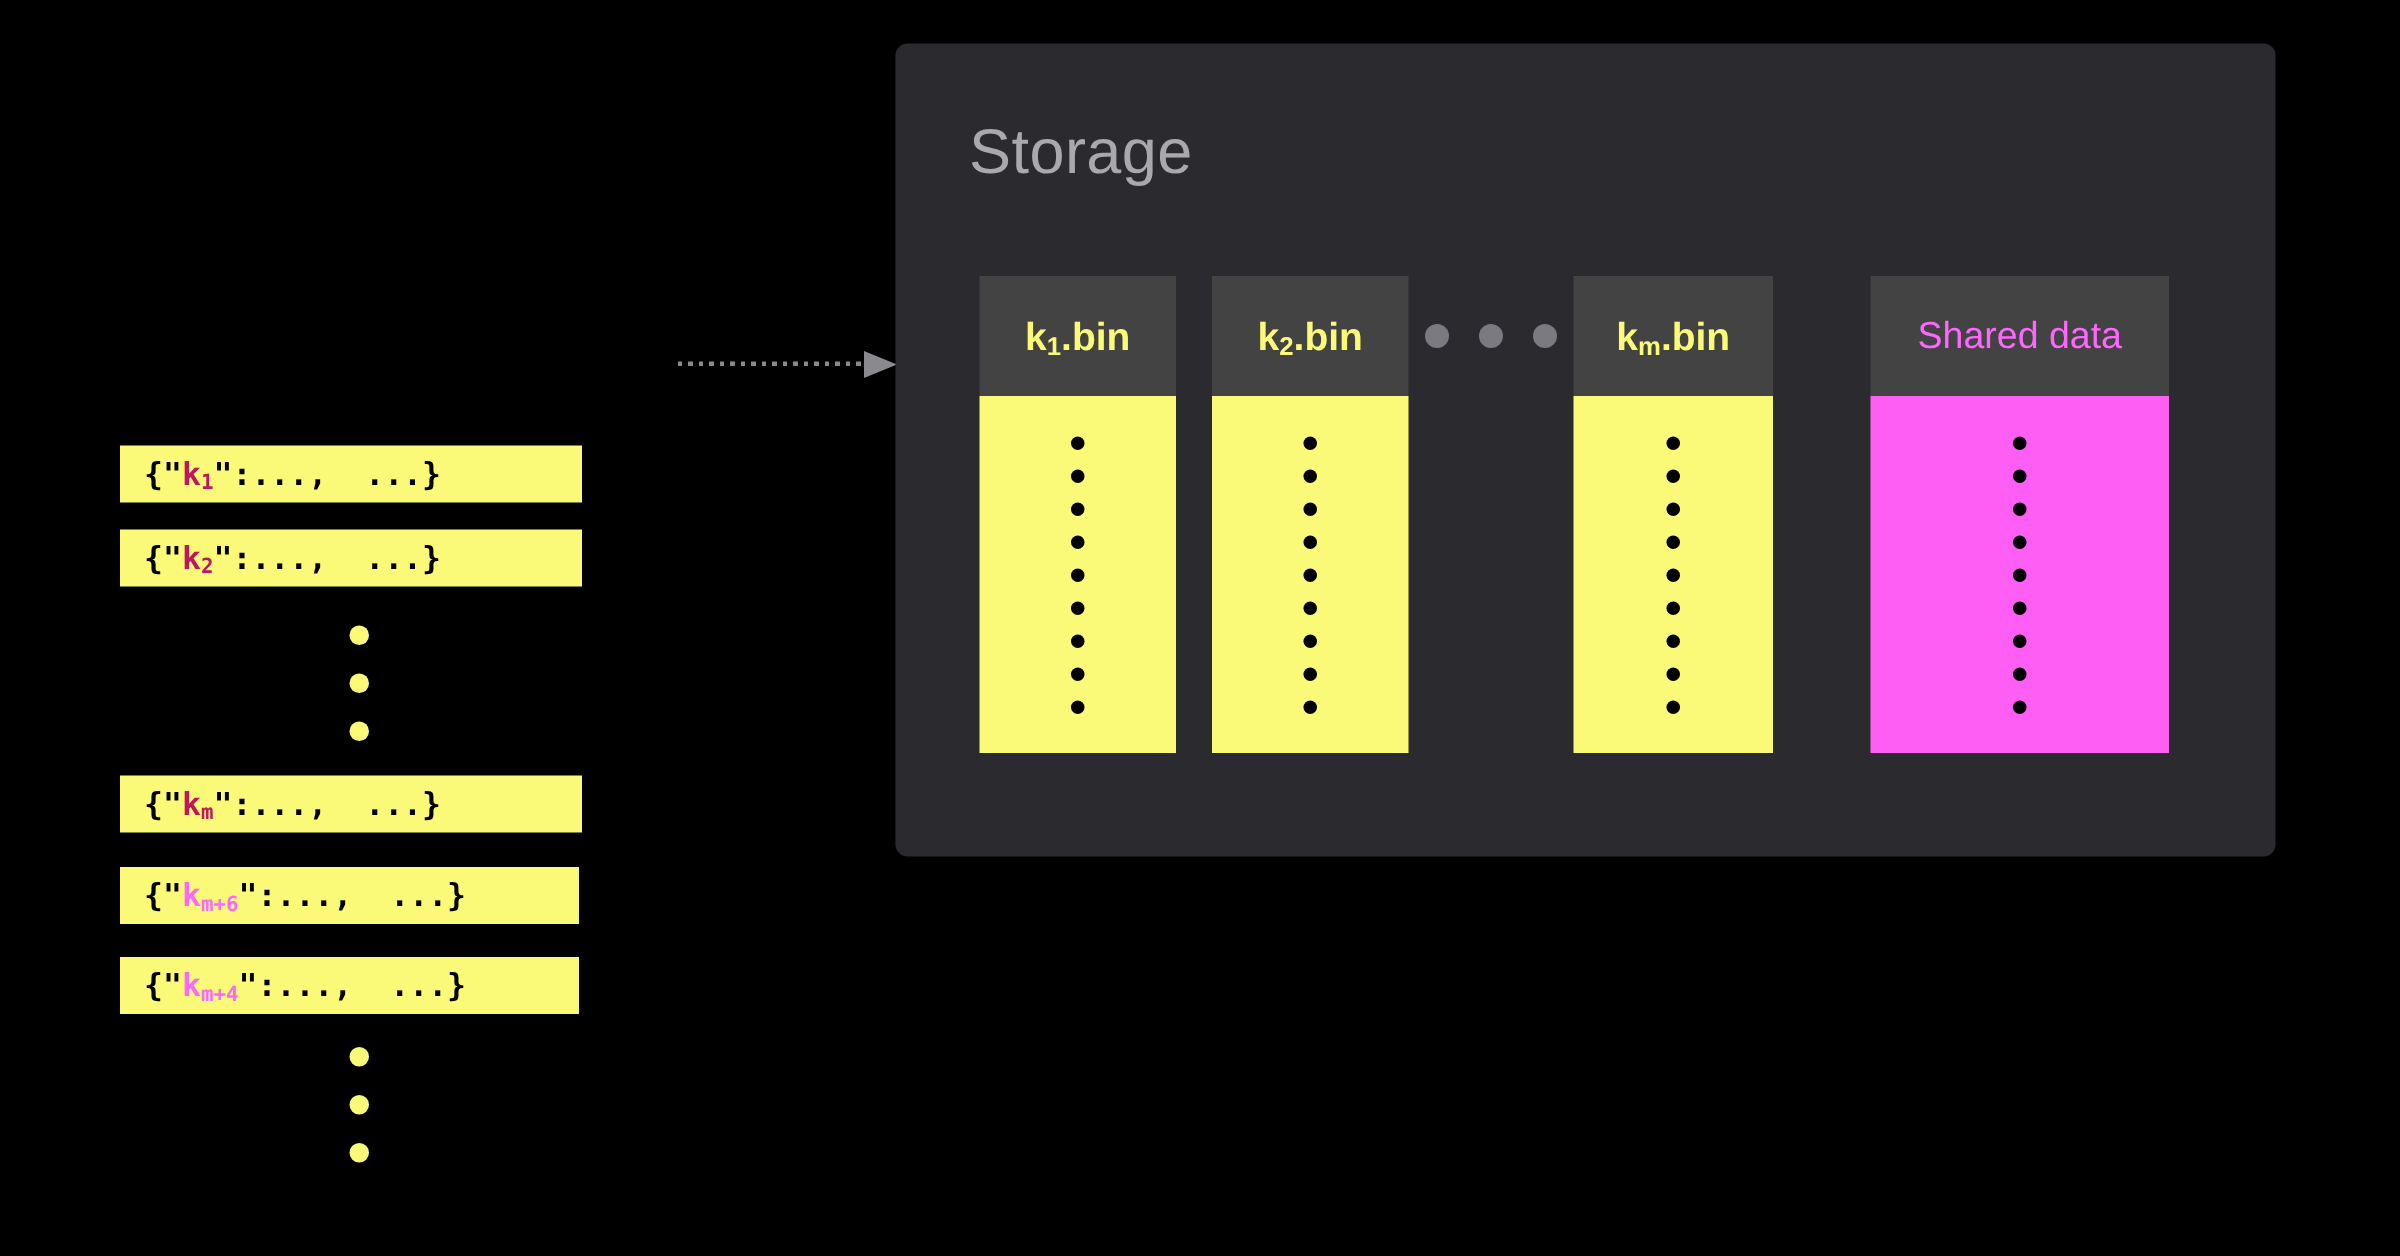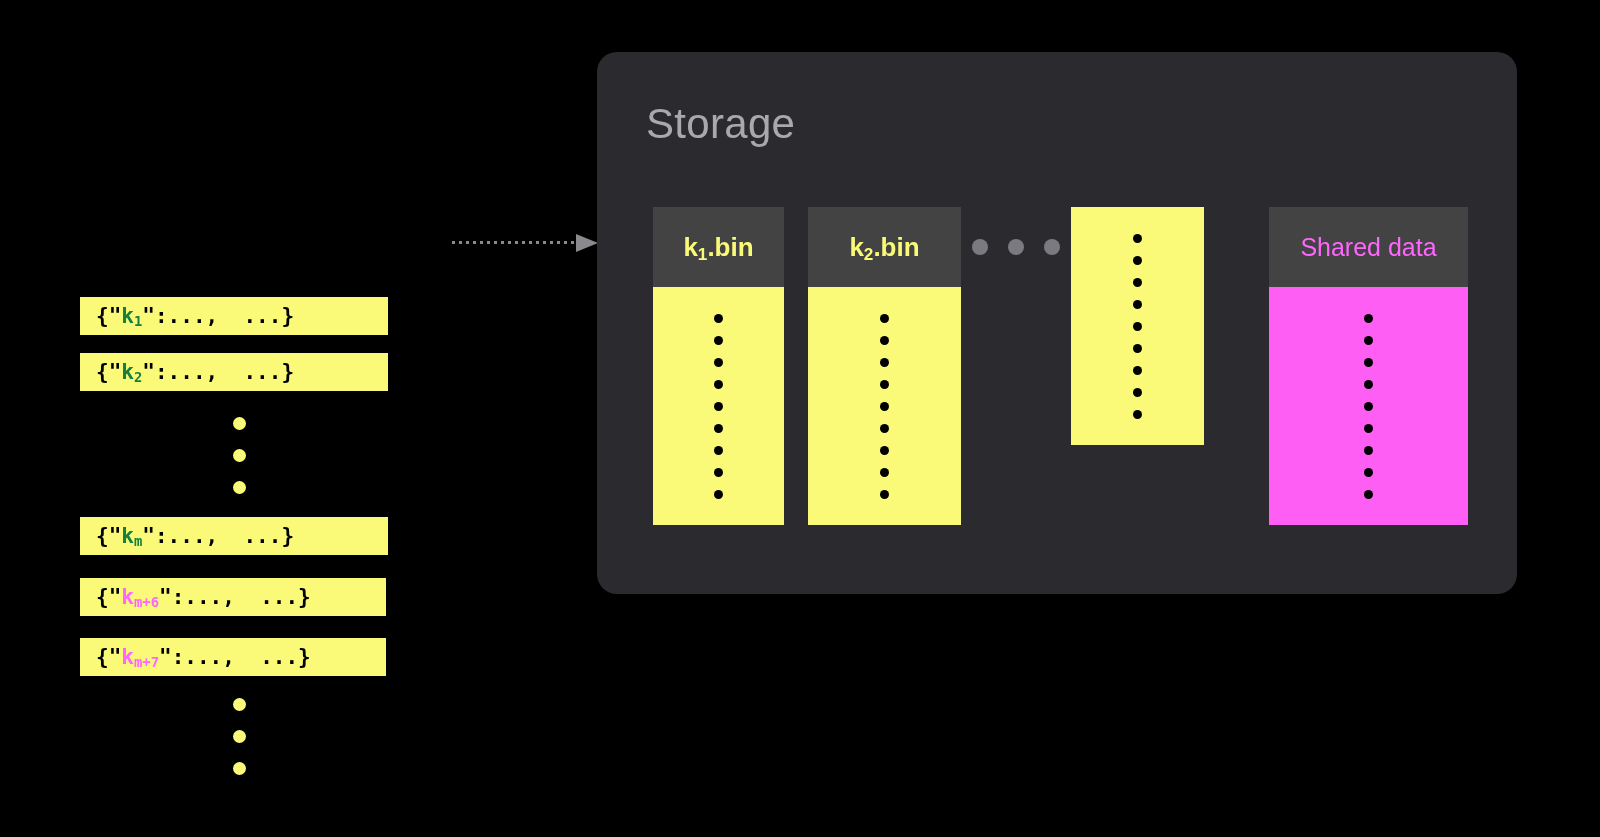--- a/index.html
+++ b/index.html
@@ -50,21 +50,21 @@
   .doc-text {
     font-family: "DejaVu Sans Mono", monospace;
     font-size: 21px;
     font-weight: 700;
     color: #000000;
     white-space: pre;
     line-height: 1;
   }
 
   .doc-text .keyname {
-    color: #15803d;
+    color: #be185d;
   }
 
   .doc-text .keyname.pink {
     color: #ff66ff;
   }
 
   sub {
     font-size: 0.66em;
     vertical-align: -0.22em;
     line-height: 0;
@@ -118,25 +118,25 @@
     border-top: 9px solid transparent;
     border-bottom: 9px solid transparent;
     border-left: 22px solid #8a8a8e;
   }
 
   
 
   .storage-panel {
     position: absolute;
     left: 597px;
-    top: 52px;
+    top: 29px;
     width: 920px;
     height: 542px;
     background: #2b2b2f;
-    border-radius: 20px;
+    border-radius: 8px;
   }
 
   .storage-title {
     position: absolute;
     left: 49px;
     top: 48px;
     font-size: 42px;
     font-weight: 400;
     color: #a9a9ad;
     letter-spacing: 0.3px;
@@ -193,21 +193,21 @@
   }
 
   .bin-body .dot {
     width: 9px;
     height: 9px;
     border-radius: 50%;
     background: #000000;
   }
 
   .bin-w1 { width: 131px; }
-  .bin-w2 { width: 153px; }
+  .bin-w2 { width: 131px; }
   .bin-w3 { width: 133px; }
   .bin-w4 { width: 199px; }
 
   .gap-a { width: 24px; }
   .gap-c { width: 65px; }
 
   .hdots {
     width: 110px;
     height: 80px;
     display: flex;
@@ -245,21 +245,21 @@
 
   <div class="doc-row" style="top:517px;">
     <span class="doc-text">{"<span class="keyname">k<sub>m</sub></span>":...,  ...}</span>
   </div>
 
   <div class="doc-row wide" style="top:578px; width:306px;">
     <span class="doc-text">{"<span class="keyname pink">k<sub>m+6</sub></span>":...,  ...}</span>
   </div>
 
   <div class="doc-row wide" style="top:638px; width:306px;">
-    <span class="doc-text">{"<span class="keyname pink">k<sub>m+7</sub></span>":...,  ...}</span>
+    <span class="doc-text">{"<span class="keyname pink">k<sub>m+4</sub></span>":...,  ...}</span>
   </div>
 
   <div class="vdots" style="left:233px; top:698px;">
     <span class="dot"></span>
     <span class="dot"></span>
     <span class="dot"></span>
   </div>
 
   <div class="arrow">
     <div class="arrow-line"></div>
@@ -307,20 +307,23 @@
         </div>
       </div>
 
       <div class="hdots">
         <span class="dot"></span>
         <span class="dot"></span>
         <span class="dot"></span>
       </div>
 
       <div class="bin bin-w3">
+        <div class="bin-header">
+          <span class="bin-header-label">k<sub>m</sub>.bin</span>
+        </div>
         <div class="bin-body">
           <span class="dot"></span>
           <span class="dot"></span>
           <span class="dot"></span>
           <span class="dot"></span>
           <span class="dot"></span>
           <span class="dot"></span>
           <span class="dot"></span>
           <span class="dot"></span>
           <span class="dot"></span>

